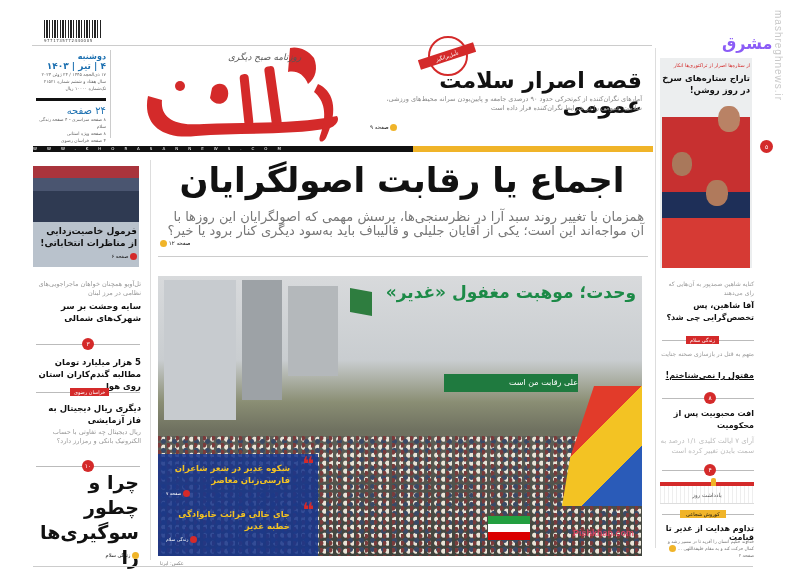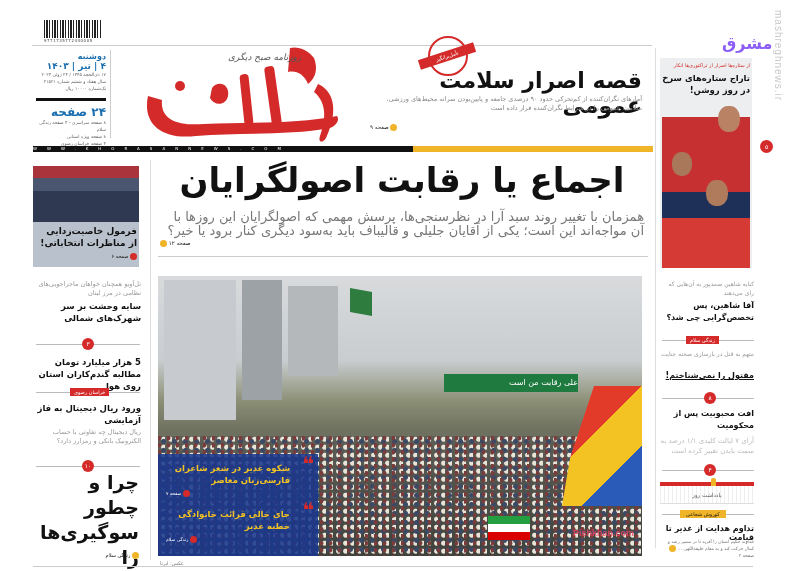--- a/index.html
+++ b/index.html
@@ -12,21 +12,21 @@
   #barcode { left: 44px; top: 20px; width: 58px; height: 18px;
     background: repeating-linear-gradient(90deg,#222 0 1px,#fff 1px 2px,#222 2px 4px,#fff 4px 5px,#222 5px 6px,#fff 6px 8px); }
   #barcode-digits { left: 44px; top: 38px; font-size: 4px; color:#444; letter-spacing: 0.5px; }
   #top-rule { left: 32px; top: 45px; width: 620px; height: 1px; background: #ccc; }
 
   #date-box { left: 36px; top: 52px; width: 70px; }
   #date-box .dow { font-size: 8px; color: #1b6fb0; font-weight: bold; }
   #date-box .date { font-size: 9px; color: #1b6fb0; font-weight: bold; }
   #date-box .meta { font-size: 4.5px; color: #666; line-height: 7px; }
   #date-box .thick { height: 3px; background: #111; margin: 6px 0 4px; }
-  #date-box .pages { font-size: 12px; color: #1b6fb0; font-weight: bold; }
+  #date-box .pages { font-size: 10px; color: #1b6fb0; font-weight: normal; }
 
   #vdiv1 { left: 110px; top: 50px; width: 1px; height: 88px; background: #ccc; }
 
   #logo { left: 118px; top: 28px; width: 240px; height: 120px; }
   #tagline { left: 228px; top: 52px; font-family: "DejaVu Serif", serif; font-style: italic; font-size: 9px; color:#555; }
 
   #stamp { left: 428px; top: 36px; width: 40px; height: 40px; border: 2px solid #d42a2a; border-radius: 50%; }
   #stamp-band { left: 418px; top: 51px; width: 58px; height: 10px; background: #d42a2a; transform: rotate(-18deg); color:#fff; font-size: 5px; text-align:center; line-height:10px; }
 
   #lead-title { left: 370px; top: 68px; width: 272px; font-size: 22px; font-weight: bold; color: #111; }
@@ -171,20 +171,21 @@
   <div class="bldg" style="left:84px;top:4px;width:40px;height:120px;background:#9da2a6;"></div>
   <div class="bldg" style="left:130px;top:10px;width:50px;height:90px;background:#b4b8bb;"></div>
   <div class="crowd"></div>
   <div id="flag-green" class="abs"></div>
   <div id="green-banner" class="abs rtl">
     <span>علی رقابت من است</span>
   </div>
   <div id="bouncy" class="abs"></div>
   <div id="iran-flag" class="abs"></div>
 
+  <div id="photo-headline" class="abs rtl">وحدت؛ موهبت مغفول «غدیر»</div>
 
   <div id="quote-box" class="abs rtl">
     <div class="quote" style="right:6px;top:8px;">
       <span class="quote-mark" style="top:-4px;">❝</span>
       <div style="padding-right:22px;">شکوه غدیر در شعر شاعران فارسی‌زبان معاصر</div>
     </div>
     <div class="quote-ref" style="left:8px;top:36px;">
       <span class="redmoon"></span>
       <span>صفحه ۷</span>
     </div>
@@ -210,21 +211,21 @@
 
 <div class="lc-lead rtl" style="top:280px;">تل‌آویو همچنان خواهان ماجراجویی‌های نظامی در مرز لبنان</div>
 <div class="lc-title rtl" style="top:300px;">سایه وحشت بر سر شهرک‌های شمالی</div>
 <div class="hr" style="left:36px;top:344px;width:104px;"></div>
 <div class="numdot" style="left:82px;top:338px;">۳</div>
 
 <div class="lc-title rtl" style="top:356px;">5 هزار میلیارد تومان مطالبه گندم‌کاران استان روی هوا</div>
 <div class="hr" style="left:36px;top:392px;width:104px;"></div>
 <div class="tag-red rtl" style="left:70px;top:388px;">خراسان رضوی</div>
 
-<div class="lc-title rtl" style="top:402px;">ورود ریال دیجیتال به فاز آزمایشی</div>
+<div class="lc-title rtl" style="top:402px;">دیگری ریال دیجیتال به فاز آزمایشی</div>
 <div class="lc-lead rtl" style="top:428px;">ریال دیجیتال چه تفاوتی با حساب الکترونیک بانکی و رمزارز دارد؟</div>
 <div class="hr" style="left:36px;top:466px;width:104px;"></div>
 <div class="numdot" style="left:82px;top:460px;">۱۰</div>
 
 <div id="big-q" class="abs rtl">چرا و چطور سوگیری‌ها را بشناسیم؟</div>
 <div id="big-q-ref" class="abs rtl">
   <span class="moon"></span>
   <span>زندگی سلام</span>
 </div>
 

